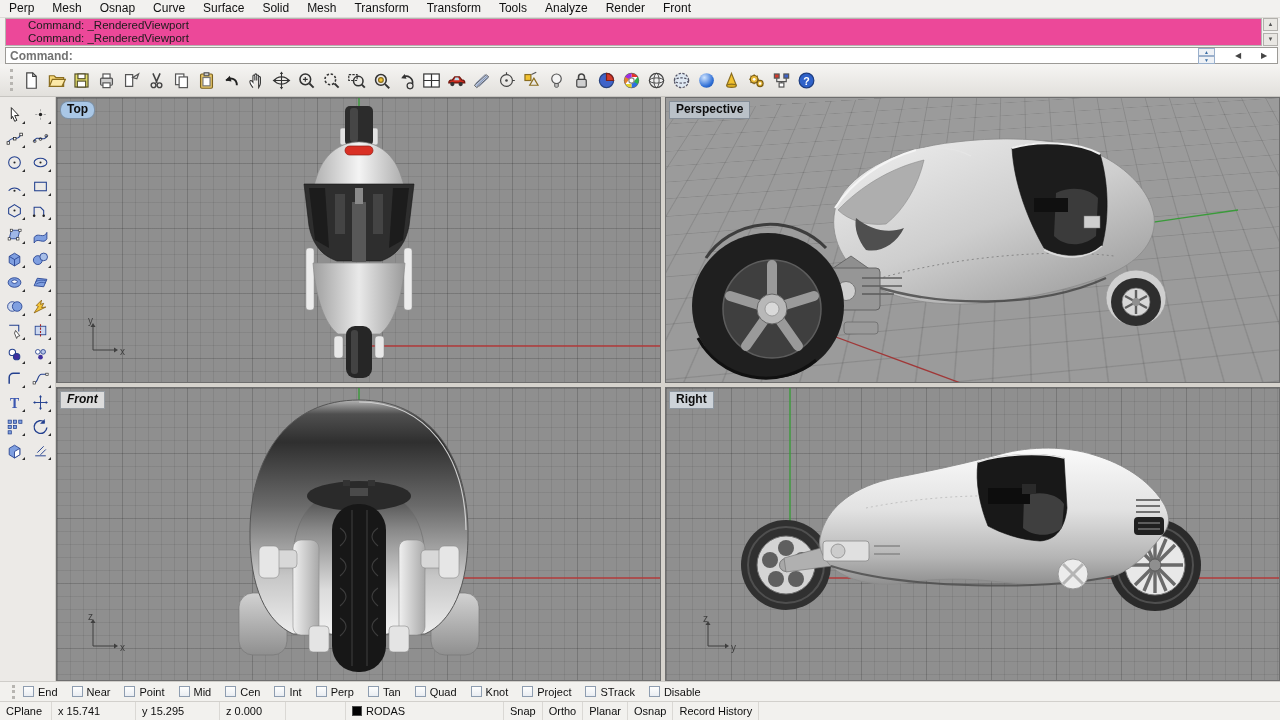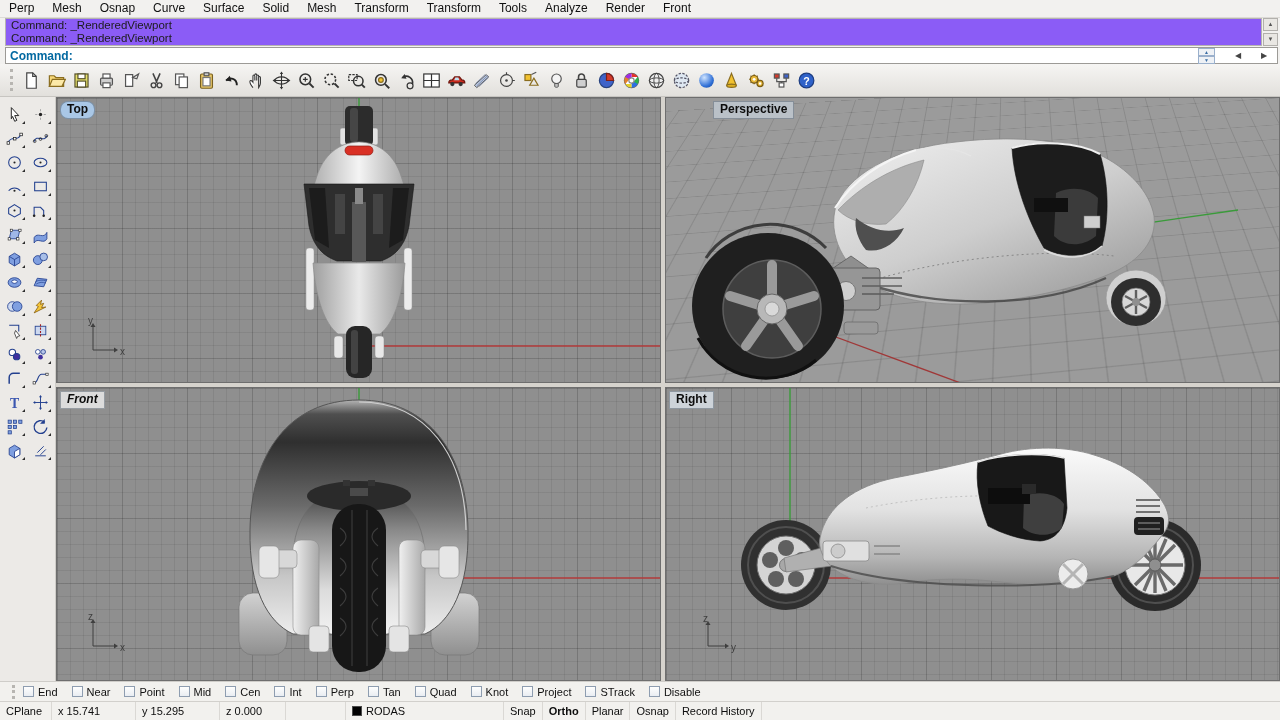--- a/index.html
+++ b/index.html
@@ -5,25 +5,25 @@
   *{box-sizing:border-box}
   html,body{width:1280px;height:720px;margin:0;padding:0}
   body{position:relative;background:#d6d3cd;font-family:"Liberation Sans",sans-serif;overflow:hidden;-webkit-font-smoothing:antialiased}
 
   
   .menubar{position:absolute;left:0;top:0;right:0;height:18px;background:#f2f1ef;border-bottom:1px solid #dcdad6;display:flex;align-items:center;z-index:5}
   .menu-item{padding:2px 9px;font-size:12px;color:#101010;cursor:default;line-height:13px}
 
   
   .cmdwrap{position:absolute;left:0;top:18px;right:0;height:46px;background:#f2f1ef;z-index:5}
-  .cmdhist{position:absolute;left:5px;top:0;right:18px;height:28px;background:#8b5cf6;border:1px solid #b6b4b0;padding:0 5px;font-size:11.5px;color:#1c1c1c;line-height:13px;overflow:hidden}
+  .cmdhist{position:absolute;left:5px;top:0;right:18px;height:28px;background:#ec4899;border:1px solid #b6b4b0;padding:0 22px;font-size:11.5px;color:#1c1c1c;line-height:13px;overflow:hidden}
   .histscroll{position:absolute;right:2px;top:0;width:15px;height:28px;display:flex;flex-direction:column;justify-content:space-between}
   .histscroll .sb{height:13px;background:#e9e7e3;border:1px solid #b2b0ac;font-size:6px;color:#555;text-align:center;line-height:11px}
   .cmdline{position:absolute;left:5px;top:29px;right:2px;height:17px;background:#fff;border:1px solid #9c9a96;display:flex;align-items:center;font-size:12px}
-  .cmdline .lbl{font-weight:bold;color:#0369a1;padding:0 4px;white-space:nowrap}
+  .cmdline .lbl{font-weight:bold;color:#737373;padding:0 4px;white-space:nowrap}
   input.cmd{flex:1;border:none;outline:none;background:transparent;font:12px "Liberation Sans",sans-serif;height:14px;padding:0}
   .spin{width:17px;height:15px;display:flex;flex-direction:column;margin-right:10px}
   .spin div{flex:1;background:#eef1f5;border:1px solid #9ab0cc;font-size:5px;line-height:6px;text-align:center;color:#3b6ea5}
   .arrbtn{width:26px;text-align:center;color:#444;font-size:8px;line-height:15px}
 
   
   .toolbar{position:absolute;left:0;top:64px;right:0;height:33px;background:linear-gradient(#f6f5f3,#e2e0dc);border-bottom:1px solid #c7c5c1;display:flex;align-items:center;padding-left:10px;z-index:5}
   .toolbar .grip{width:3px;height:22px;border-left:3px dotted #b7b5b1;margin-right:6px}
   .tbtn{width:25px;height:25px;display:flex;align-items:center;justify-content:center;border:1px solid transparent;border-radius:2px}
   .tbtn svg{width:19px;height:19px}
@@ -54,21 +54,21 @@
   
   .osnapbar{position:absolute;left:0;bottom:19px;right:0;height:20px;background:#f2f1ee;border-top:1px solid #cfcdc9;display:flex;align-items:center;font-size:11px;color:#111;padding-left:12px;z-index:5}
   .osnapbar .grip{width:3px;height:14px;border-left:3px dotted #b7b5b1;margin-right:8px}
   .osnap-item{display:flex;align-items:center;margin-right:14px;white-space:nowrap}
   .cb{width:11px;height:11px;border:1px solid #8e9db0;background:linear-gradient(#fefefe,#e9edf2);margin-right:4px;flex:none}
 
   
   .statusbar{position:absolute;left:0;bottom:0;right:0;height:19px;background:#f2f1ee;border-top:1px solid #d2d0cc;display:flex;font-size:11px;color:#0d0d0d;align-items:stretch;z-index:5}
   .scell{display:flex;align-items:center;padding:0 6px;border-right:1px solid #dad8d4;white-space:nowrap;overflow:hidden}
   .swatch{width:10px;height:10px;background:#000;border:1px solid #4a4a4a;margin-right:4px;flex:none}
-  .bold{font-weight:bold}
+  .bold{font-weight:normal}
   .filler{flex:1;border-right:none}
 </style>
 </head>
 <body>
 
 <div class="menubar">
     <div class="menu-item">Perp</div>
     <div class="menu-item">Mesh</div>
     <div class="menu-item">Osnap</div>
     <div class="menu-item">Curve</div>
@@ -645,21 +645,21 @@
     <g stroke="#9a9a9a" stroke-width="10" stroke-linecap="round">
       <line x1="106" y1="211" x2="106" y2="167"></line>
         <line x1="106" y1="211" x2="148" y2="198"></line>
       <line x1="106" y1="211" x2="132" y2="248"></line>
         <line x1="106" y1="211" x2="80" y2="248"></line>
       <line x1="106" y1="211" x2="64" y2="198"></line>
     </g>
     <circle cx="106" cy="211" r="15" fill="#b8b8b8" stroke="#666" stroke-width="1"></circle>
     <circle cx="106" cy="211" r="7" fill="#d9d9d9" stroke="#888" stroke-width=".7"></circle>
   </svg>
-  <div class="vp-label" style="background: rgb(186, 193, 200); margin-left: 44px;">Perspective</div>
+  <div class="vp-label" style="background: rgb(186, 193, 200);">Perspective</div>
 </div>
 
 <div class="vp ortho" id="vp-front" style="left:56px;top:387px;width:605px;height:294px">
   <svg class="canvas" width="603" height="292" viewBox="0 0 603 292">
     <defs>
       <linearGradient id="gf1" x1="0" y1="0" x2="0" y2="1">
         <stop offset="0" stop-color="#b5b5b5"></stop>
           <stop offset=".06" stop-color="#4f4f4f"></stop>
           <stop offset=".18" stop-color="#2f2f2f"></stop>
         <stop offset=".45" stop-color="#6a6a6a"></stop>

